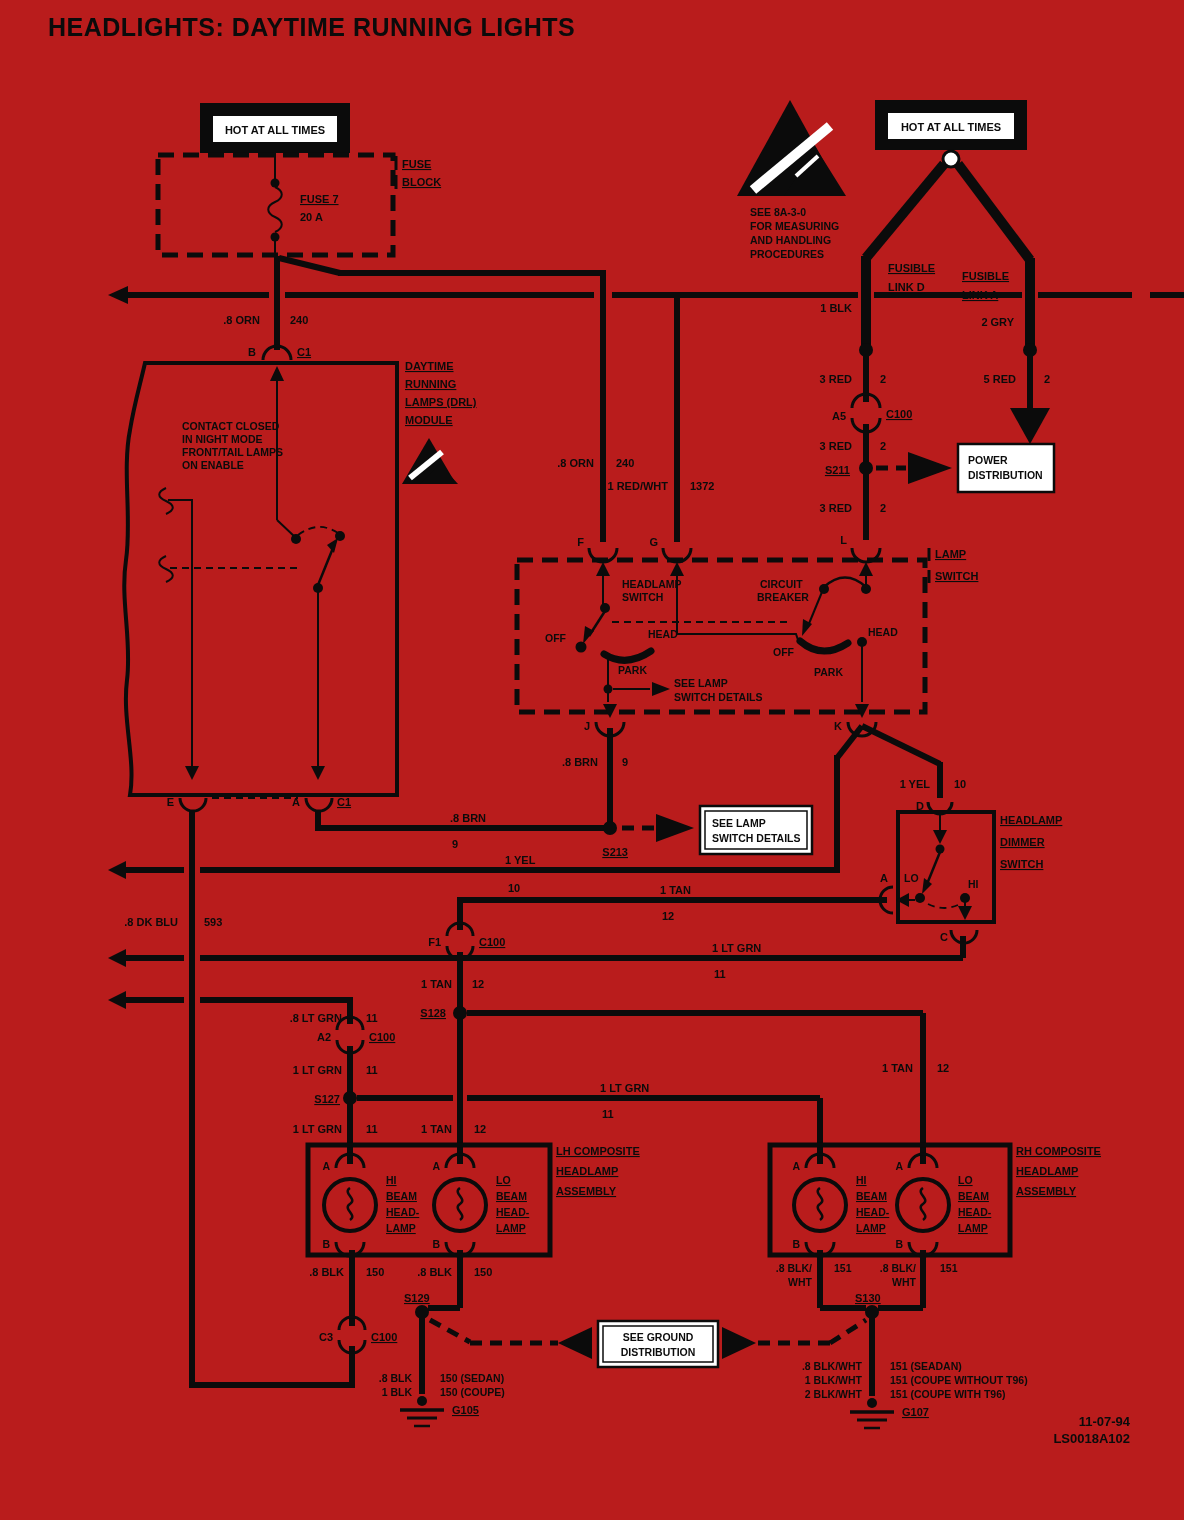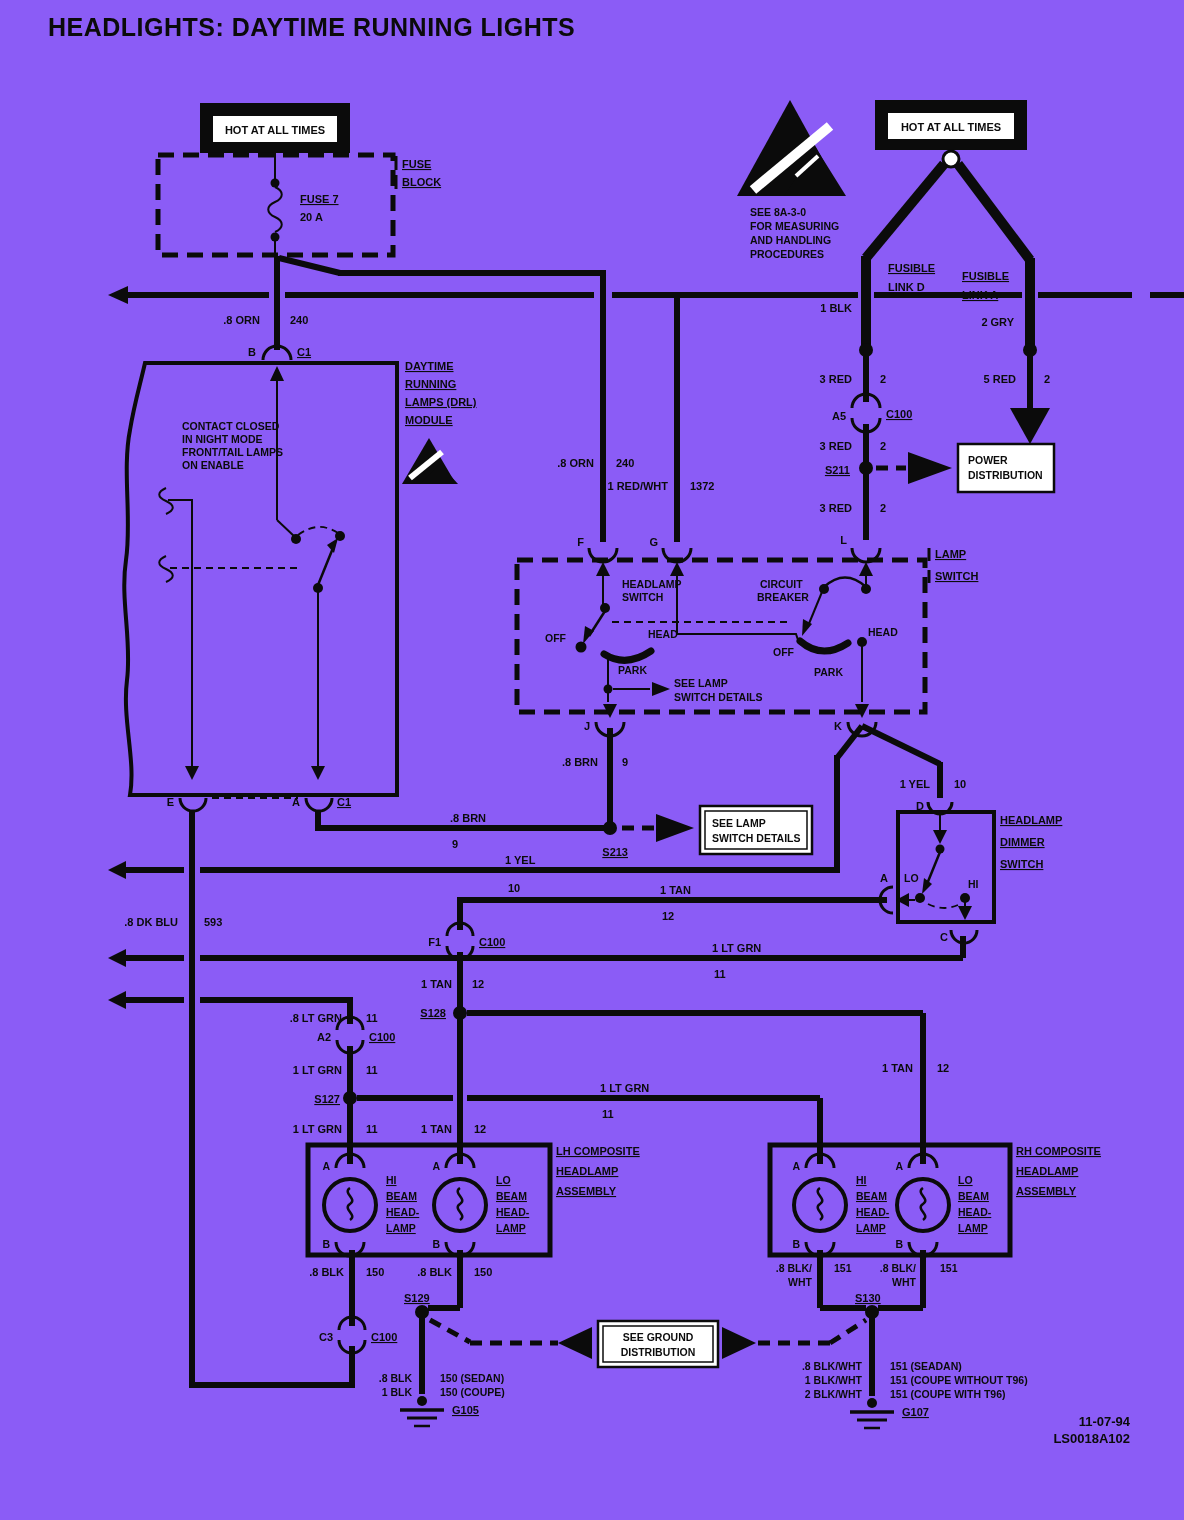--- a/index.html
+++ b/index.html
@@ -1,16 +1,16 @@
 <!DOCTYPE html>
 <html><head>
 <meta charset="utf-8">
 <style>
   html,body{margin:0;padding:0;background:#e8e8e8;}
-  .page{width:1184px;height:1520px;background:#8b5cf6;position:relative;margin:0 auto;
+  .page{width:1184px;height:1520px;background:#b91c1c;position:relative;margin:0 auto;
         font-family:"Liberation Sans",sans-serif;}
   svg{display:block}
   text{font-family:"Liberation Sans",sans-serif;font-weight:bold;fill:#0b0b0b;}
   .t11{font-size:11px;} .t10{font-size:10.5px;} .t13{font-size:13px;}
   .title{font-size:25px;letter-spacing:.5px;}
   .u{text-decoration:underline;}
   .w6{stroke:#0b0b0b;stroke-width:6;fill:none;stroke-linecap:butt;}
   .w10{stroke:#0b0b0b;stroke-width:10;fill:none;}
   .w3{stroke:#0b0b0b;stroke-width:3;fill:none;}
   .w2{stroke:#0b0b0b;stroke-width:2;fill:none;}

